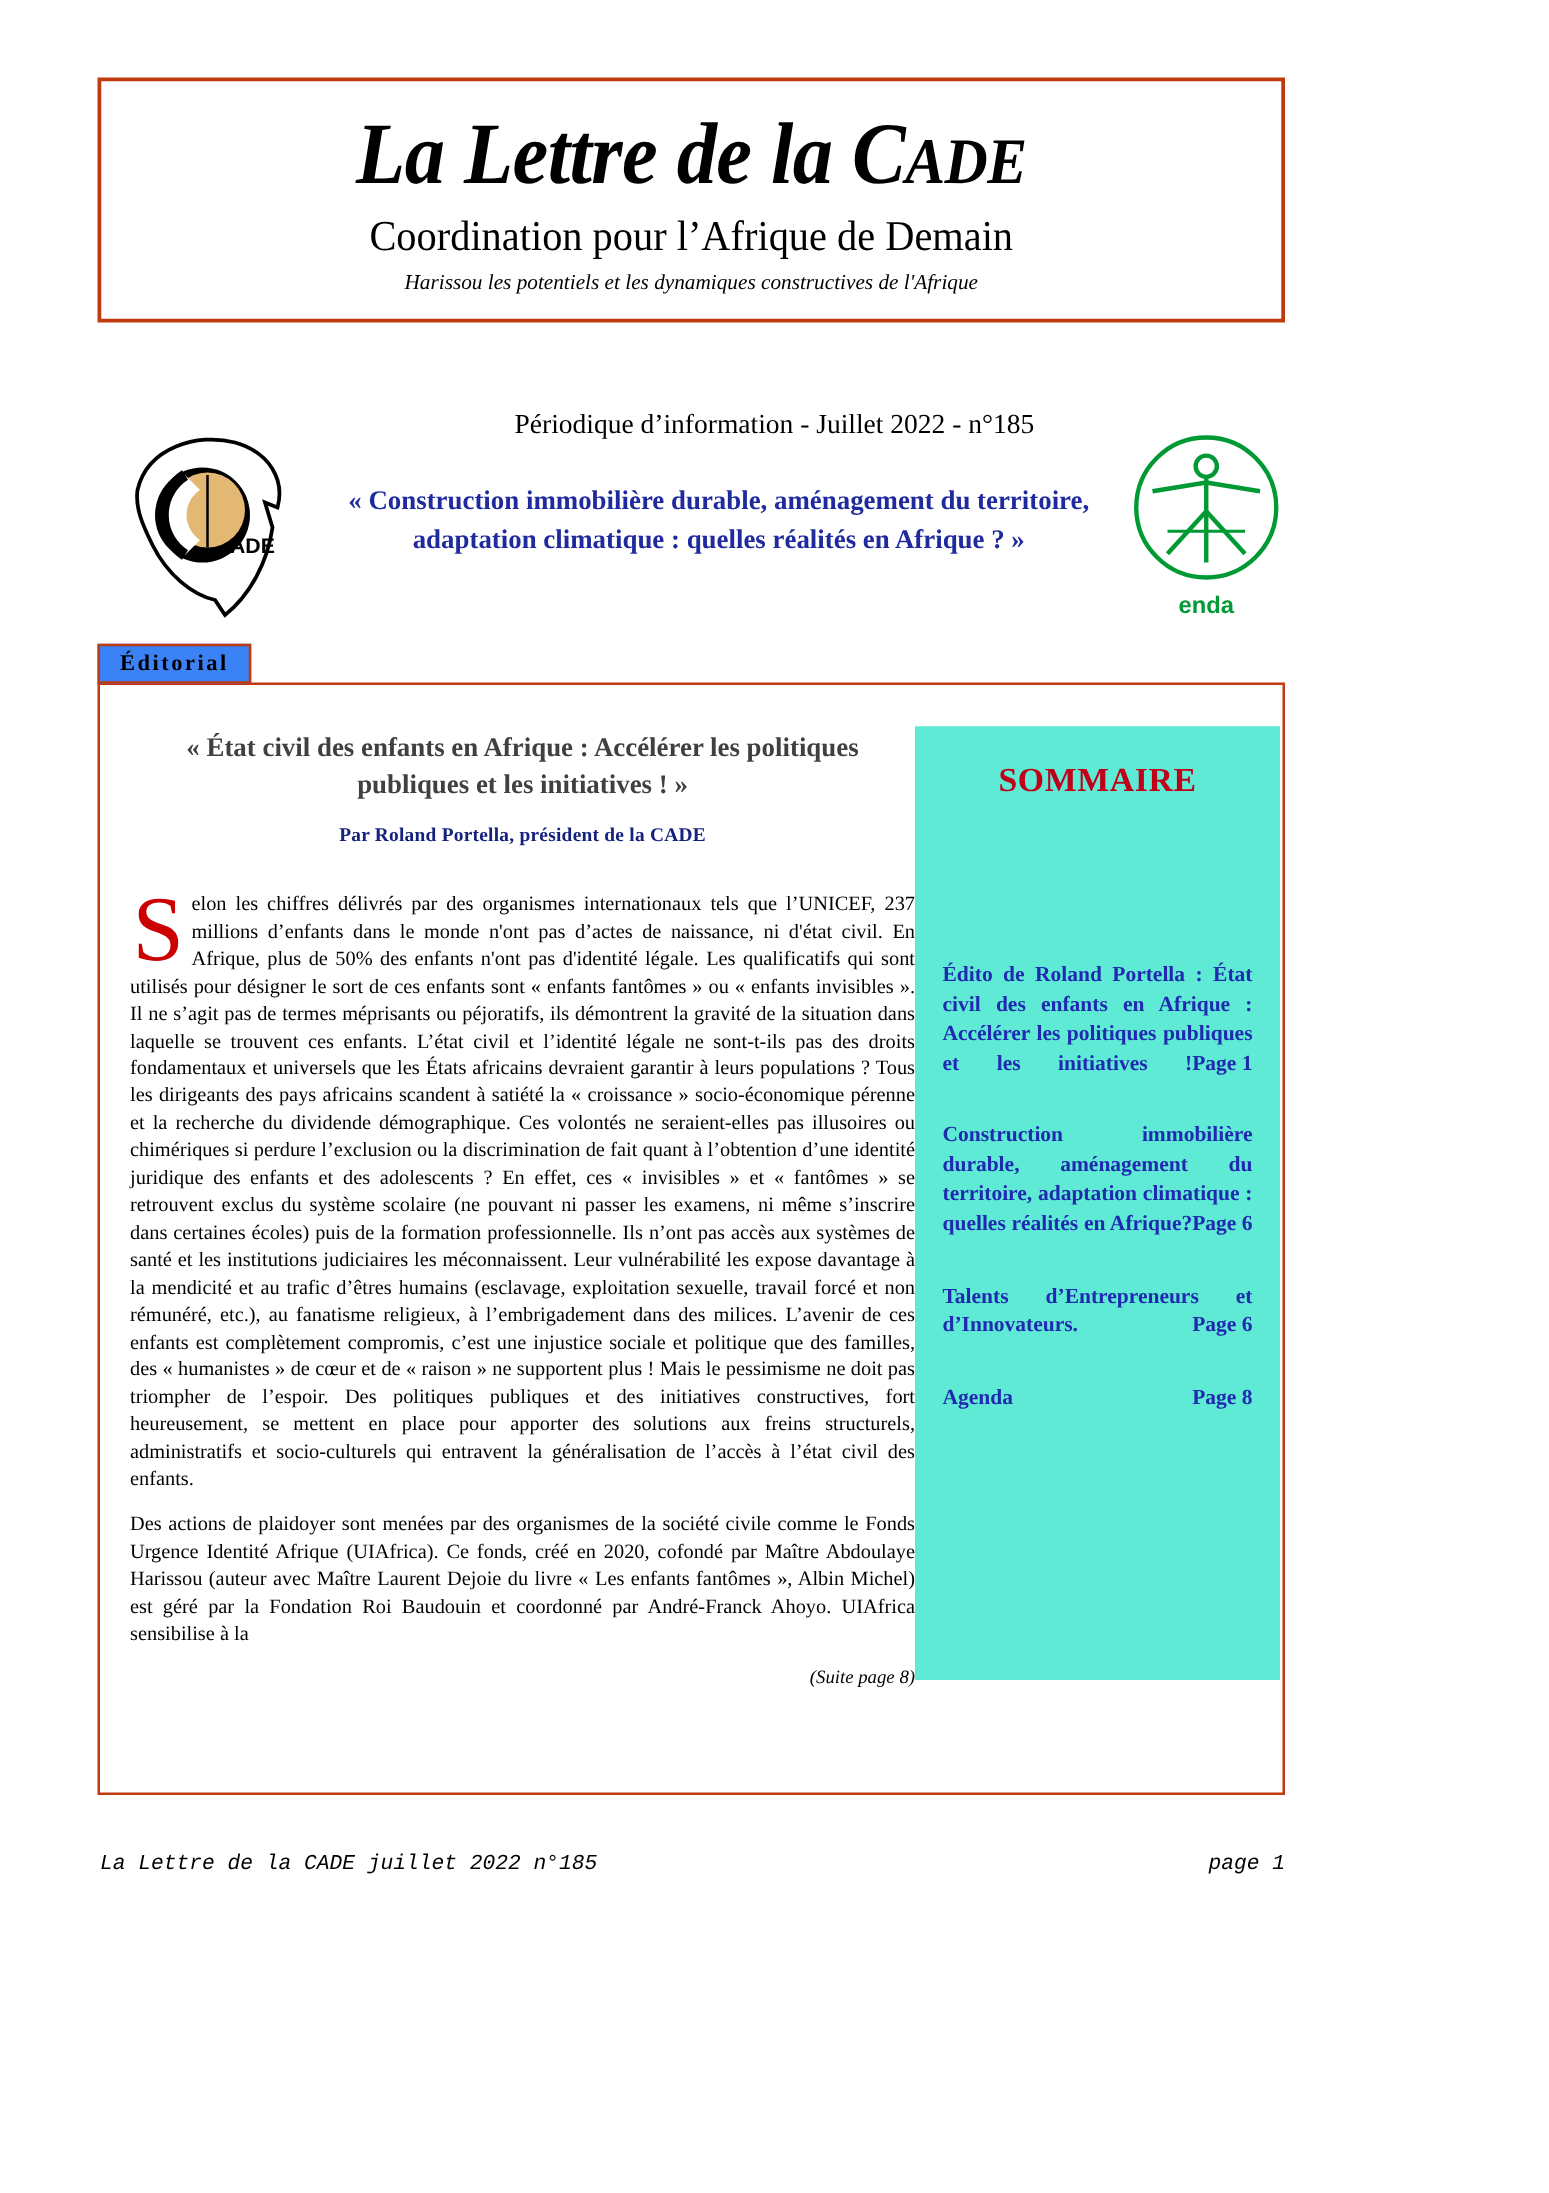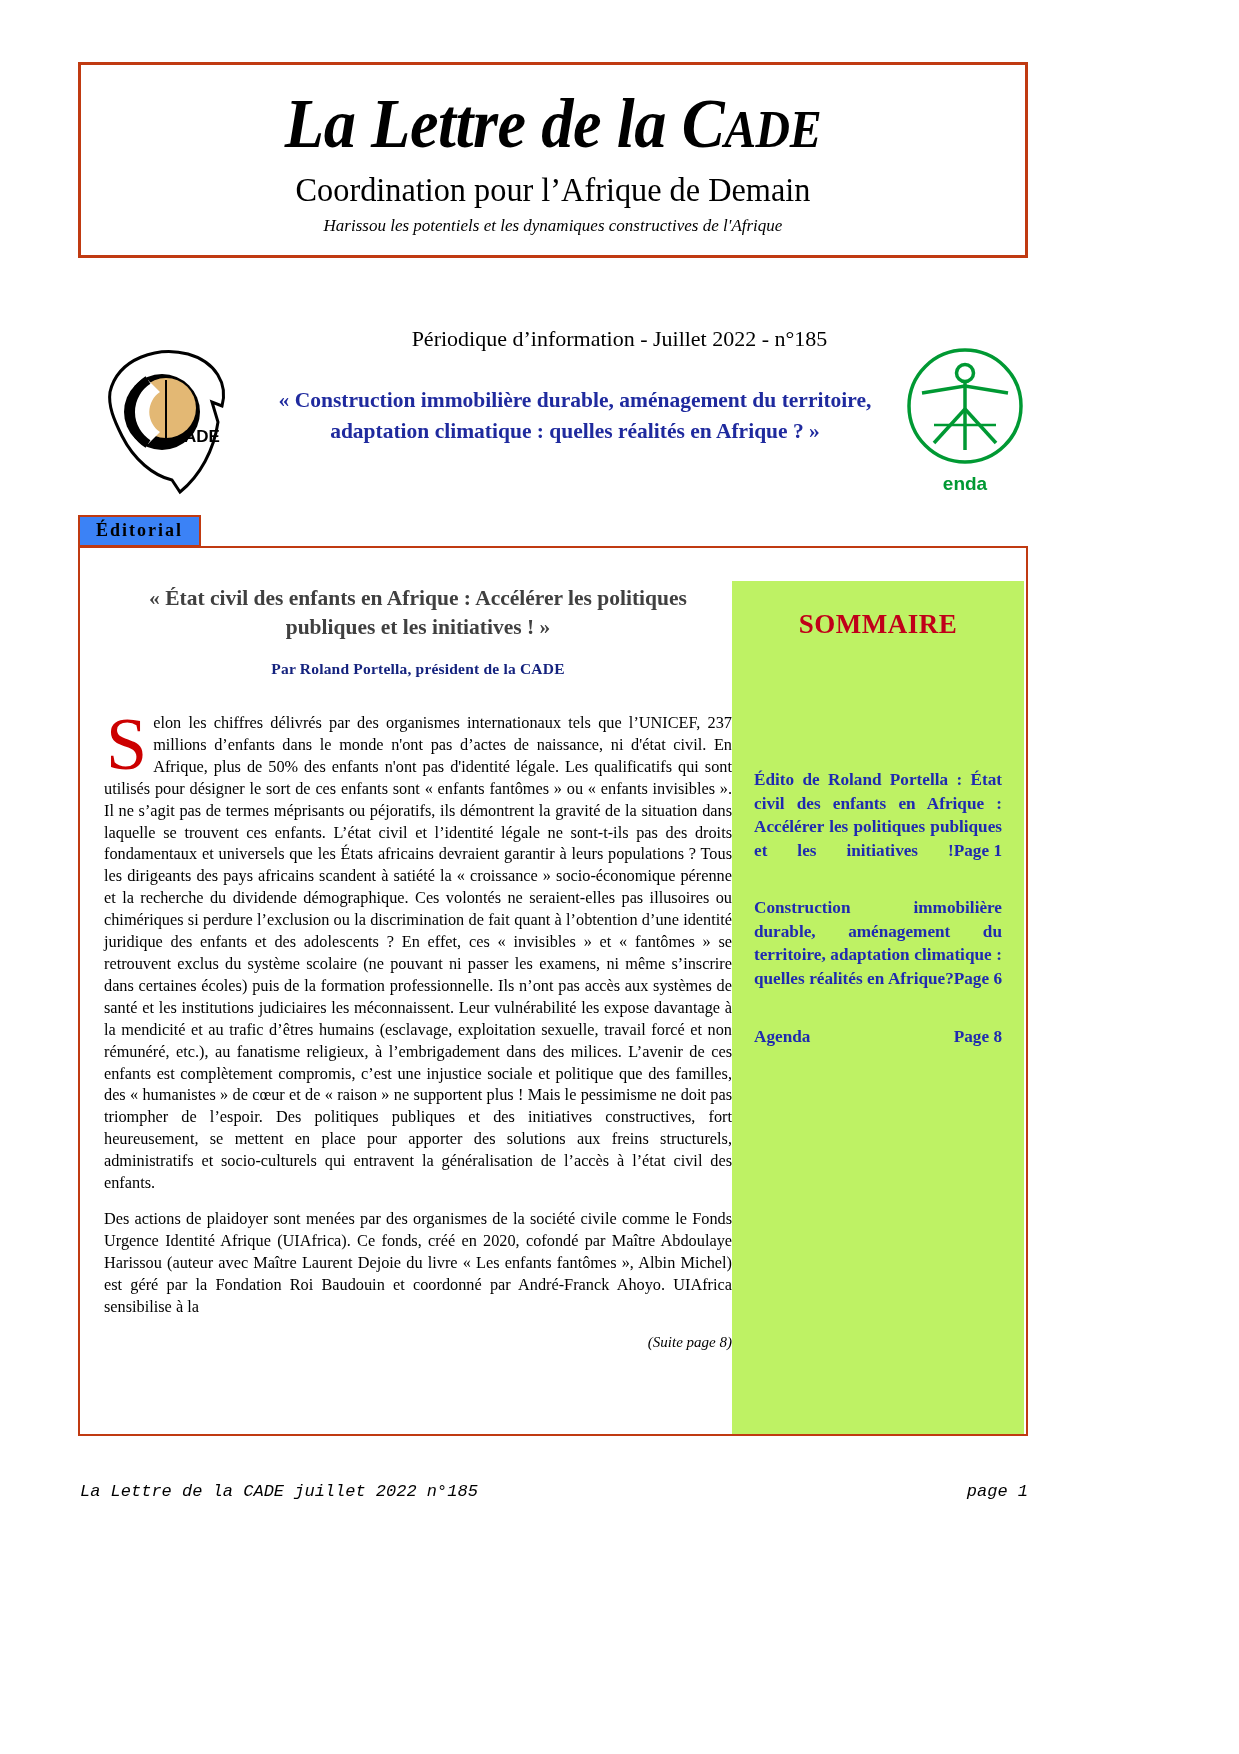--- a/index.html
+++ b/index.html
@@ -183,22 +183,22 @@
     font-size: 15px;
     margin-top: 2px;
   }
 
   
   .sommaire {
     position: absolute;
     right: 2px;
     top: 33px;
     width: 292px;
-    height: 853px;
-    background: #bef264;
+    height: 763px;
+    background: #5eead4;
     box-sizing: border-box;
     padding: 28px 22px 10px 22px;
   }
   .sommaire-title {
     color: #c00019;
     font-weight: bold;
     font-size: 27px;
     text-align: center;
     letter-spacing: 0.5px;
   }
@@ -301,20 +301,24 @@
       <div class="sommaire-title">SOMMAIRE</div>
       <div class="sommaire-list">
         <div class="sommaire-item">
           <span>Édito de Roland Portella : État civil des enfants en Afrique : Accélérer les politiques publiques et les initiatives !</span>
           <span class="pg">Page 1</span>
         </div>
         <div class="sommaire-item">
           <span>Construction immobilière durable, aménagement du territoire, adaptation climatique : quelles réalités en Afrique?</span>
           <span class="pg">Page 6</span>
         </div>
+        <div class="sommaire-item">
+          <span>Talents d’Entrepreneurs et d’Innovateurs.</span>
+          <span class="pg">Page 6</span>
+        </div>
         <div class="sommaire-item simple">
           <span>Agenda</span>
           <span class="pg">Page 8</span>
         </div>
       </div>
     </div>
 
   </div>
 
   <div class="footer clearfix">

